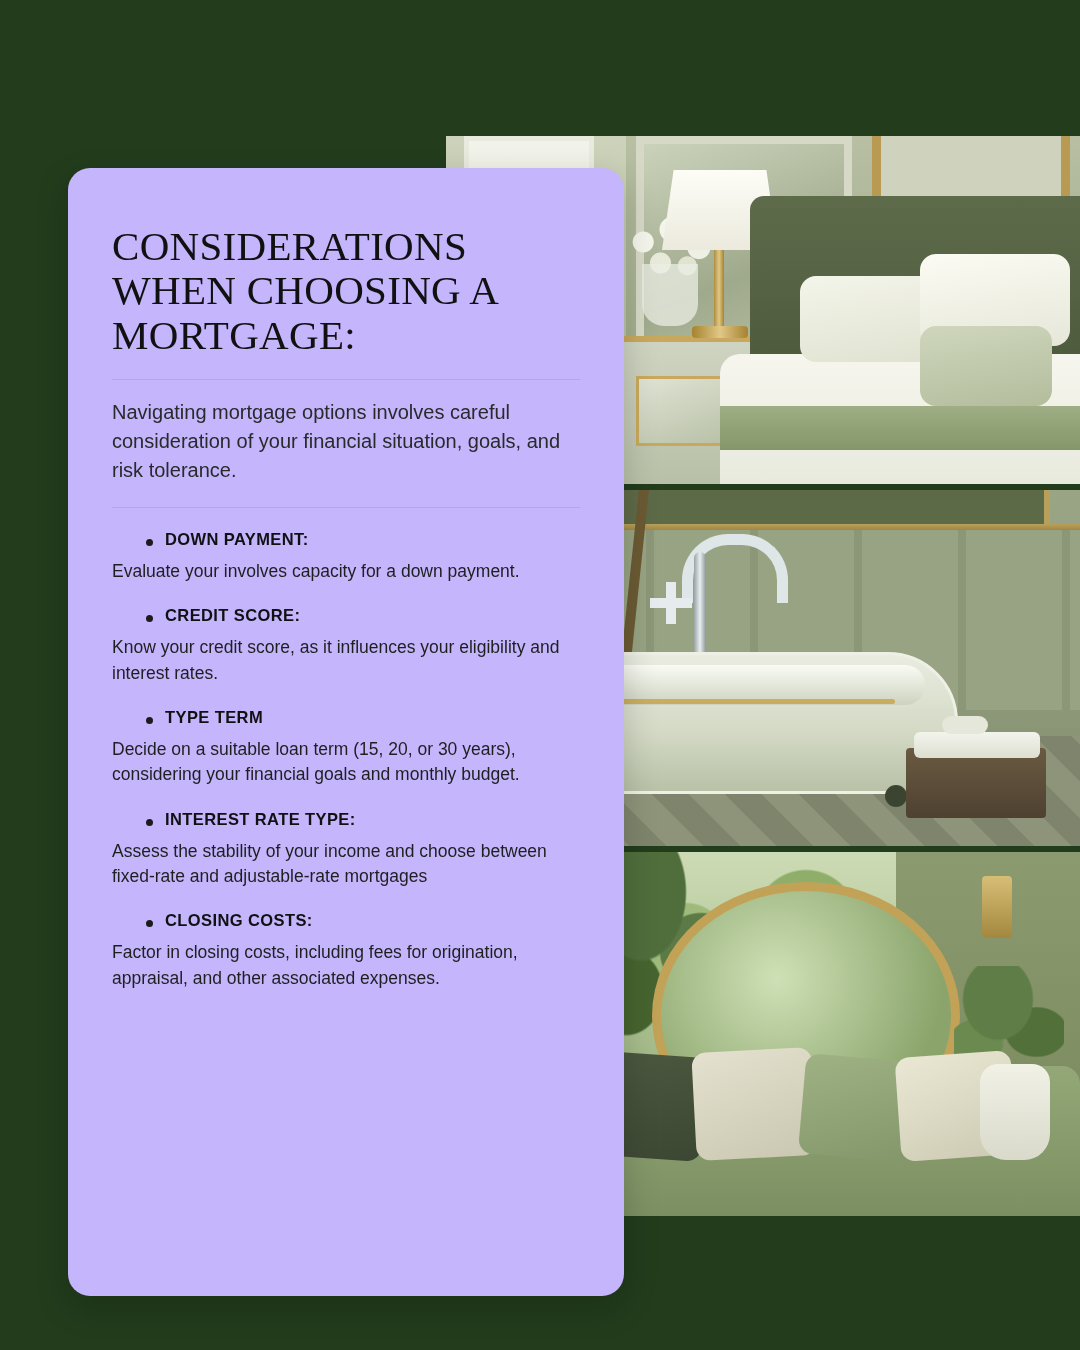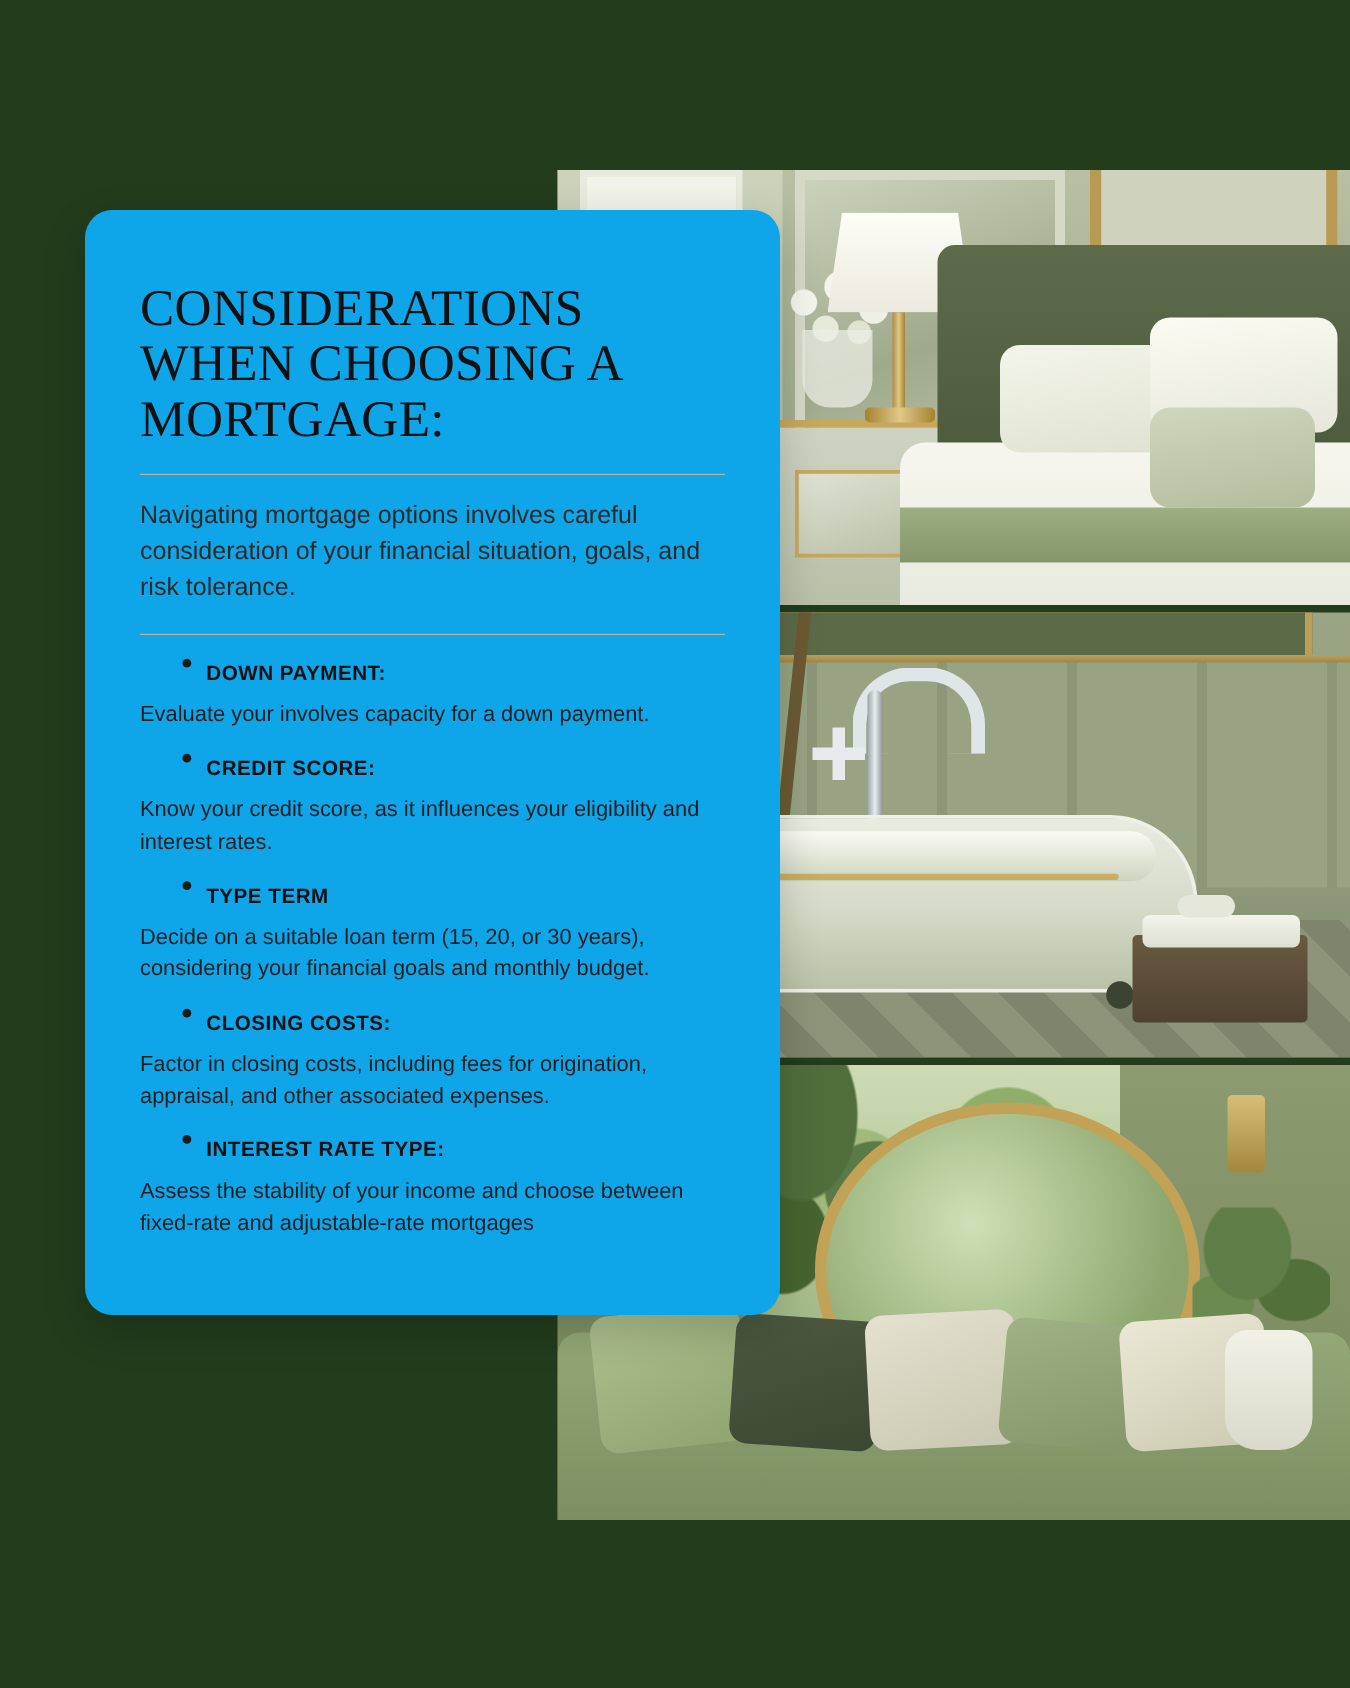--- a/index.html
+++ b/index.html
@@ -257,22 +257,22 @@
       radial-gradient(ellipse at 75% 60%, #527039 30px, transparent 32px),
       radial-gradient(ellipse at 20% 70%, #6b8a4f 26px, transparent 28px);
   }
 
   
   .card {
     position: absolute;
     left: 68px;
     top: 168px;
     width: 556px;
-    height: 884px;
-    background: #0ea5e9;
+    height: 1128px;
+    background: #c4b5fd;
     border-radius: 22px;
     box-shadow: 0 12px 34px rgba(0,0,0,0.18);
     padding: 56px 44px 0 44px;
     box-sizing: border-box;
   }
 
   .title {
     font-family: "Liberation Serif", serif;
     font-size: 41px;
     line-height: 1.08;
@@ -287,21 +287,21 @@
     margin: 22px 0 18px 0;
   }
   .intro {
     font-size: 20px;
     line-height: 1.45;
     color: #2a2a2a;
     margin: 0;
   }
   .bullet-row {
     display: flex;
-    align-items: flex-start;
+    align-items: flex-end;
     gap: 12px;
     margin: 22px 0 0 34px;
   }
   .dot {
     width: 7px; height: 7px; border-radius: 50%;
     background: #1b1b1b; flex: 0 0 auto;
     transform: translateY(-3px);
   }
   .bullet-label {
     font-size: 16.5px;
@@ -411,26 +411,26 @@
     <div class="bullet-row">
       <span class="dot"></span>
       <span class="bullet-label">TYPE TERM</span>
     </div>
     <p class="body-text"> Decide on a suitable loan term (15, 20, or 30 years), considering your financial goals and monthly budget.</p>
   </div>
 
   <div>
     <div class="bullet-row">
       <span class="dot"></span>
-      <span class="bullet-label">CLOSING COSTS:</span>
-    </div>
-    <p class="body-text">Factor in closing costs, including fees for origination, appraisal, and other associated expenses.</p>
+      <span class="bullet-label">INTEREST RATE TYPE:</span>
+    </div>
+    <p class="body-text">Assess the stability of your income and choose between fixed-rate and adjustable-rate mortgages</p>
   </div>
 
   <div>
     <div class="bullet-row">
       <span class="dot"></span>
-      <span class="bullet-label">INTEREST RATE TYPE:</span>
-    </div>
-    <p class="body-text">Assess the stability of your income and choose between fixed-rate and adjustable-rate mortgages</p>
+      <span class="bullet-label">CLOSING COSTS:</span>
+    </div>
+    <p class="body-text">Factor in closing costs, including fees for origination, appraisal, and other associated expenses.</p>
   </div>
 
 </div>
 
 </body></html>

